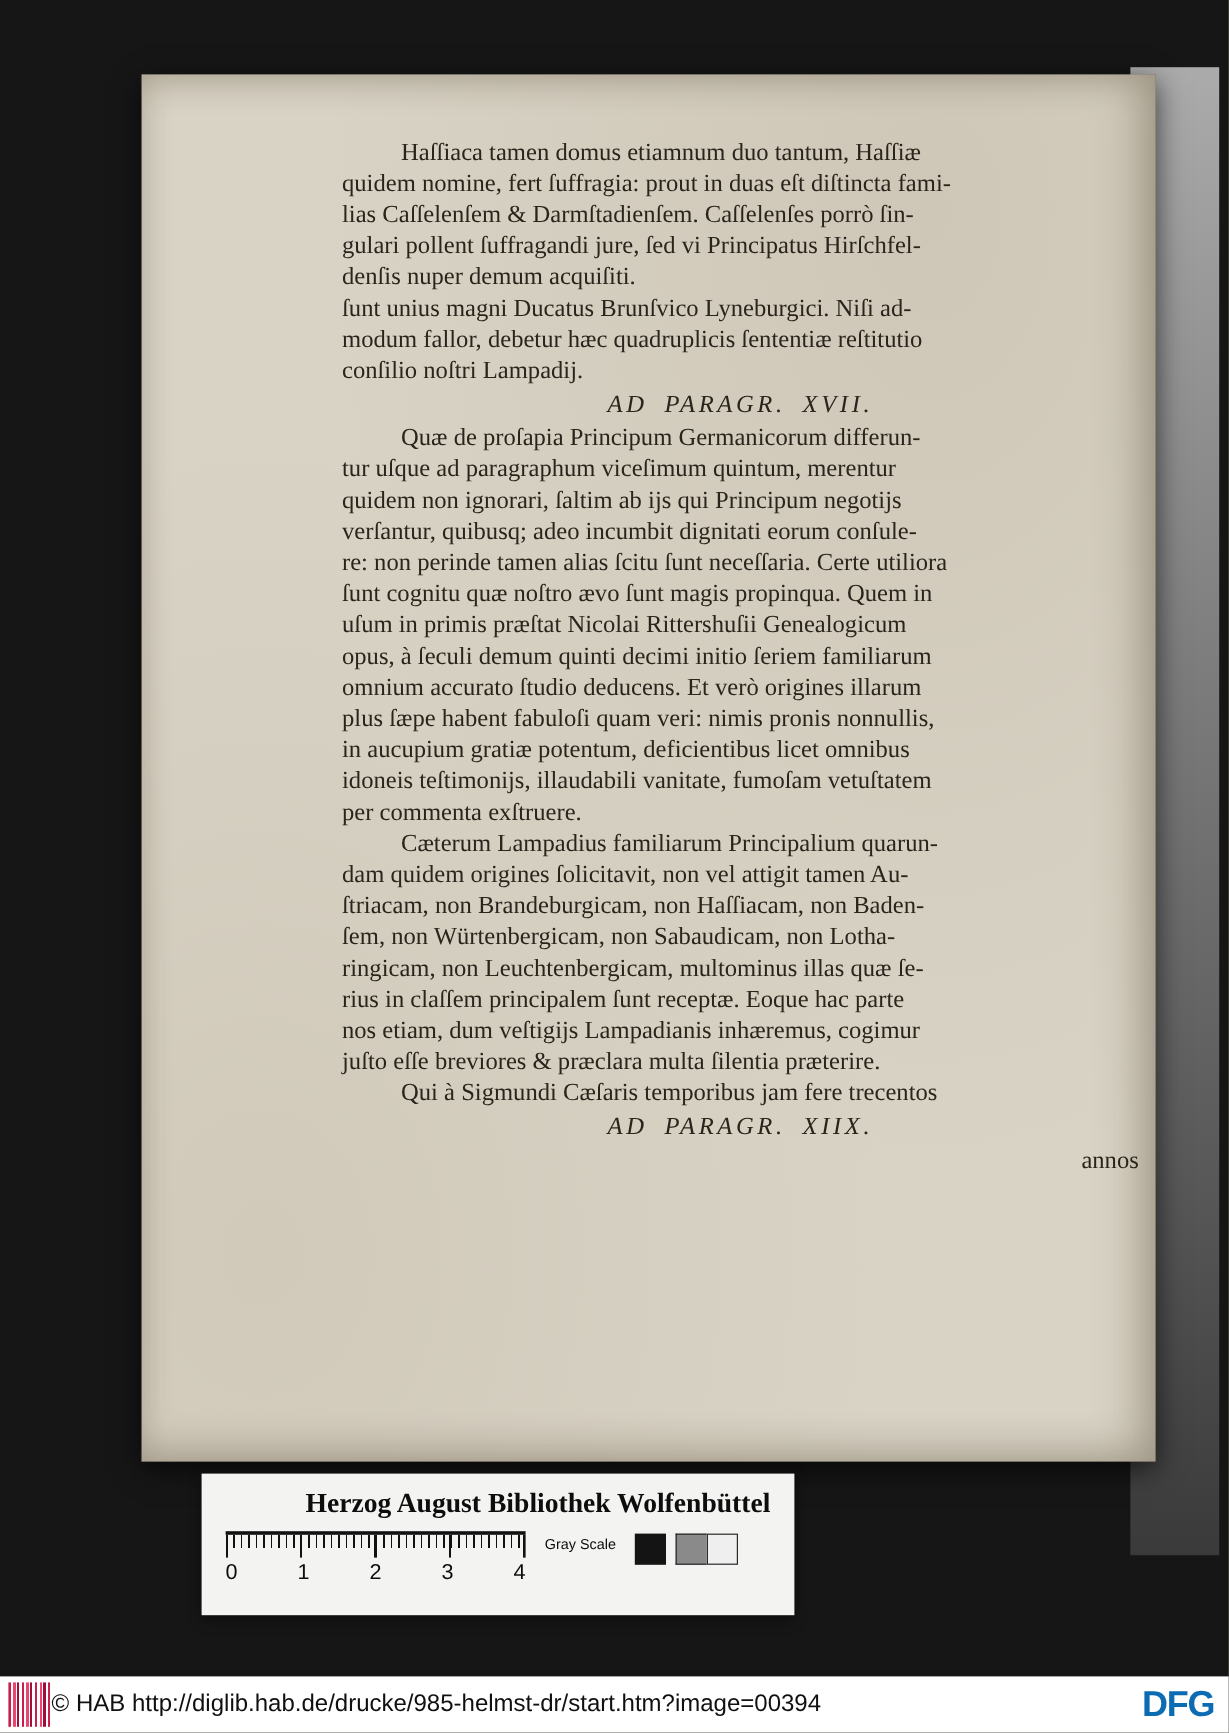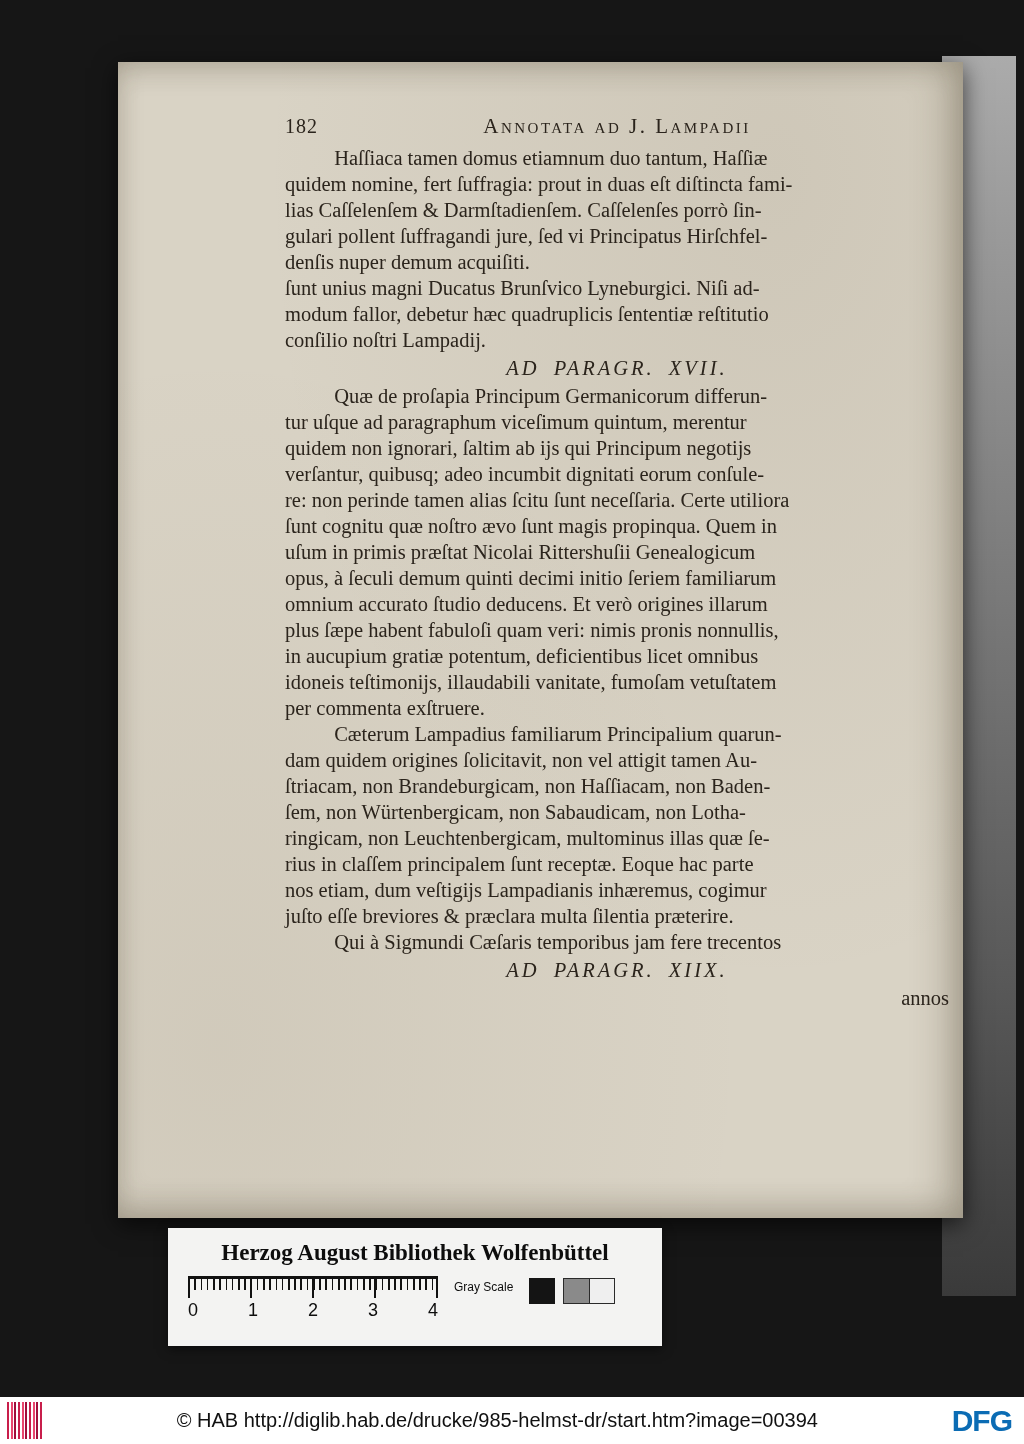--- a/index.html
+++ b/index.html
@@ -54,21 +54,21 @@
   .line-right { text-align:right; }
 
   
   .label-card {
     position:absolute; left:168px; top:1228px; width:494px; height:118px;
     background:#f3f3f2; box-shadow:0 3px 10px rgba(0,0,0,.5);
     padding:12px 20px 0 20px; color:#0d0d0d;
   }
   .label-title {
     font-family:"Liberation Serif","DejaVu Serif",serif;
-    font-weight:700; font-size:23px; text-align:center; margin-bottom:10px;
+    font-weight:700; font-size:23px; text-align:right; margin-bottom:10px;
   }
   .label-row { display:flex; align-items:flex-start; gap:16px; }
   .ruler-wrap { width:250px; }
   .ruler {
     width:250px; height:22px;
     border-top:3px solid #111;
     background-image:
       repeating-linear-gradient(to right,#111 0 2px,transparent 2px 62px),
       repeating-linear-gradient(to right,#111 0 1.5px,transparent 1.5px 6.25px);
     background-size:100% 22px,100% 11px;
@@ -95,42 +95,38 @@
     position:absolute; left:0; bottom:0; width:1024px; height:47px;
     background:#ffffff; display:flex; align-items:center;
   }
   .color-strip {
     width:36px; height:37px; margin-left:7px; flex:0 0 auto;
     background:repeating-linear-gradient(to right,
       #c81e4b 0 2px,#fff 2px 4px,#e8476f 4px 6px,#fff 6px 7px,
       #a00f3c 7px 9px,#fff 9px 11px);
   }
   .copyright {
-    flex:1; text-align:center;
+    flex:1; text-align:left;
     font-family:"Liberation Sans","DejaVu Sans",sans-serif;
     font-size:20px; color:#101010; white-space:nowrap;
   }
   .dfg-logo {
     flex:0 0 auto; margin-right:12px;
     font-family:"Liberation Sans","DejaVu Sans",sans-serif;
     font-weight:700; font-size:30px; letter-spacing:-1px;
     color:#0b6cb4; line-height:1;
   }
 </style>
 </head>
 <body>
 
 <div class="page-edge-band"></div>
 
 <div class="page">
   <div class="page-inner">
-    <div class="running-head">
-      <span class="pageno">182</span>
-      <span>Annotata ad J. Lampadii</span>
-    </div>
     <div class="text-block">
         <div class="block para indent">Haſſiaca tamen domus etiamnum duo tantum, Haſſiæ
 quidem nomine, fert ſuffragia: prout in duas eſt diſtincta fami-
 lias Caſſelenſem &amp; Darmſtadienſem.  Caſſelenſes porrò ſin-
 gulari pollent ſuffragandi jure, ſed vi Principatus Hirſchfel-
 denſis nuper demum acquiſiti.</div>
         <div class="block para">ſunt unius magni Ducatus Brunſvico Lyneburgici.  Niſi ad-
 modum fallor, debetur hæc quadruplicis ſententiæ reſtitutio
 conſilio noſtri Lampadij.</div>
         <div class="block heading">AD PARAGR. XVII.</div>

